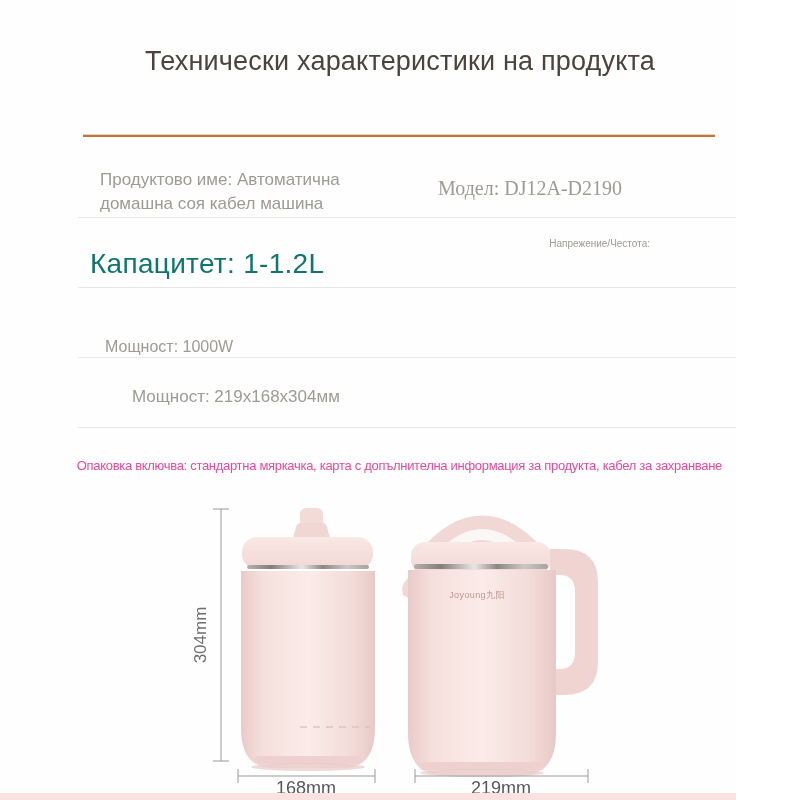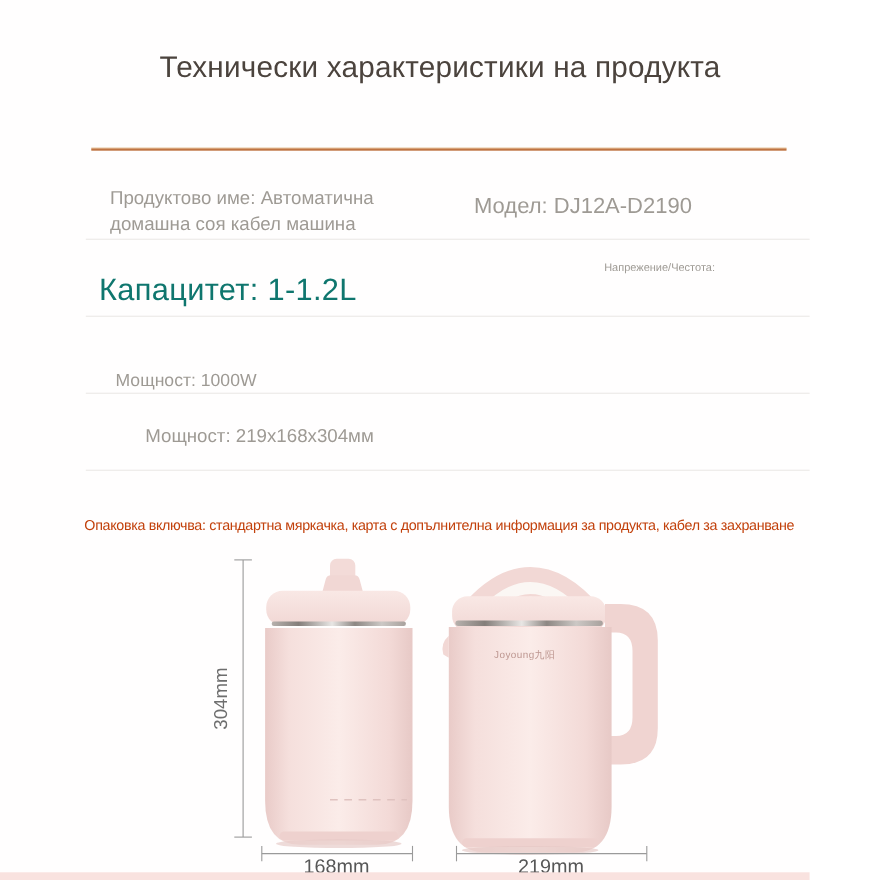--- a/index.html
+++ b/index.html
@@ -23,21 +23,21 @@
     box-shadow:0 -1px 0 #eccfae;
   }
   .spec-text{color:#9e9a94;}
   .product-name{
     position:absolute;top:168px;left:100px;width:248px;
     font-size:17px;line-height:1.4;
   }
   .product-name span{display:block;white-space:nowrap;}
   .model{
     position:absolute;top:177px;left:400px;width:260px;
-    text-align:center;font-size:20px;white-space:nowrap;
+    text-align:center;font-size:20px;white-space:nowrap;font-family:Liberation Serif, serif;
   }
   .row-divider{
     position:absolute;left:78px;width:680px;height:1px;background:#ebe9e6;
   }
   .divider-1{top:217px}.divider-2{top:287px}.divider-3{top:357px}.divider-4{top:427px}
   .capacity{
     position:absolute;top:248px;left:90px;
     font-size:28px;color:#0f766e;white-space:nowrap;letter-spacing:.3px;
   }
   .voltage{
@@ -47,21 +47,21 @@
   .voltage span{display:block;white-space:nowrap;}
   .power{
     position:absolute;top:318px;left:105px;font-size:16px;white-space:nowrap;margin-top:20px;
   }
   .dimensions{
     position:absolute;top:387px;left:132px;font-size:17px;white-space:nowrap;
   }
   .package-line{
     position:absolute;top:458px;right:14px;
     font-size:13px;letter-spacing:-.3px;
-    color:#c2410c;white-space:nowrap;margin-top:12px;
+    color:#ec4899;white-space:nowrap;
   }
   .diagram-svg{
     position:absolute;top:0;left:0;width:800px;height:800px;
   }
   .footer-strip{
     position:absolute;left:0;top:793px;width:800px;height:7px;
     background:#f9e2df;
   }
   .dim-label{font-size:18px;fill:#575757;}
   .dim-label-rot{font-size:17px;fill:#6e6e6e;}

